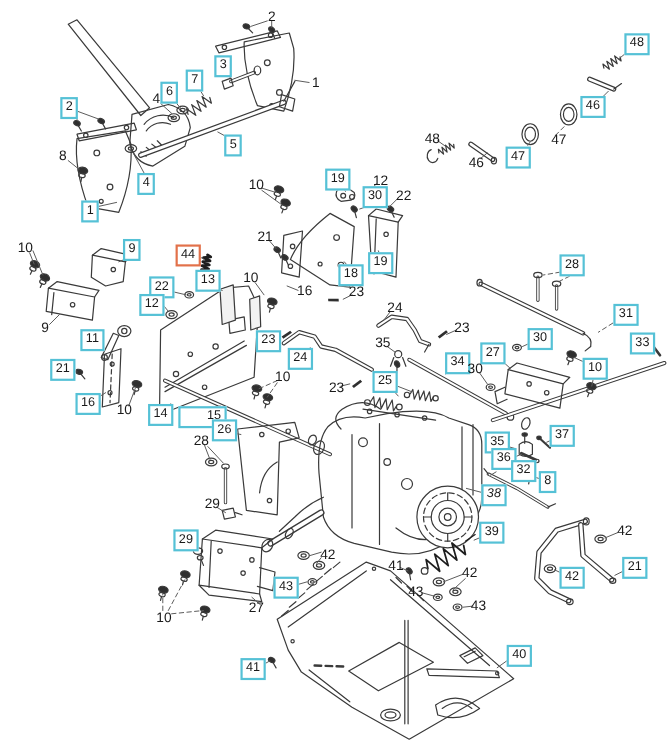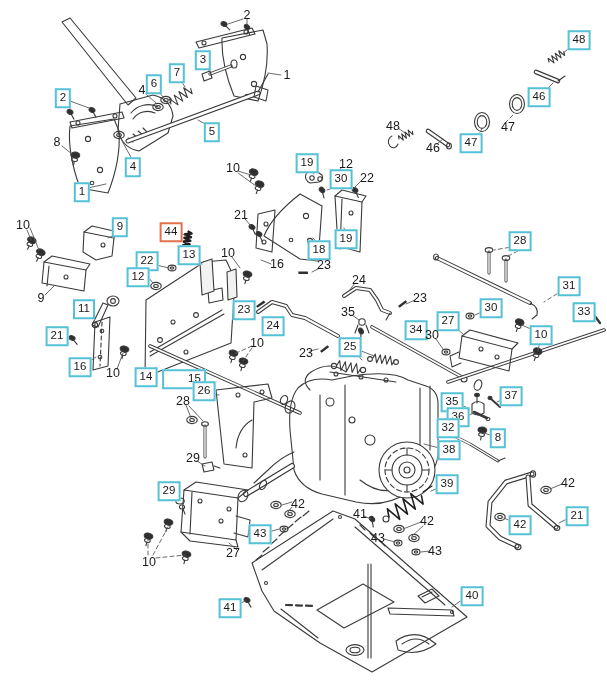--- a/index.html
+++ b/index.html
@@ -378,23 +378,23 @@
       <div class="callout" style="left: 306px; top: 353px;">23</div>
       <div class="callout boxed" style="left: 80px; top: 367px;">16</div>
       <div class="callout" style="left: 113px; top: 373px;">10</div>
       <div class="callout boxed" style="left: 146px; top: 377px;">14</div>
       <div class="callout boxed" style="left: 184px; top: 379px; padding-left: 24px;">15</div>
       <div class="callout boxed" style="left: 204px; top: 391px;">26</div>
       <div class="callout" style="left: 183px; top: 401px;">28</div>
       <div class="callout boxed" style="left: 452px; top: 402px;">35</div>
       <div class="callout boxed" style="left: 511px; top: 396px;">37</div>
       <div class="callout boxed" style="left: 458px; top: 417px;">36</div>
-      <div class="callout boxed" style="left: 448px; top: 428px;">32</div>
+      <div class="callout boxed" style="left: 476px; top: 428px;">32</div>
       <div class="callout boxed" style="left: 498px; top: 438px;">8</div>
-      <div class="callout boxed" style="left: 449px; top: 450px;">38</div>
+      <div class="callout boxed" style="left: 449px; top: 450px; font-style: italic;">38</div>
       <div class="callout" style="left: 193px; top: 458px;">29</div>
       <div class="callout boxed" style="left: 447px; top: 484px;">39</div>
       <div class="callout" style="left: 568px; top: 483px;">42</div>
       <div class="callout boxed" style="left: 169px; top: 491px;">29</div>
       <div class="callout" style="left: 298px; top: 504px;">42</div>
       <div class="callout" style="left: 360px; top: 514px;">41</div>
       <div class="callout boxed" style="left: 577px; top: 516px;">21</div>
       <div class="callout" style="left: 427px; top: 521px;">42</div>
       <div class="callout boxed" style="left: 520px; top: 525px;">42</div>
       <div class="callout boxed" style="left: 260px; top: 534px;">43</div>

